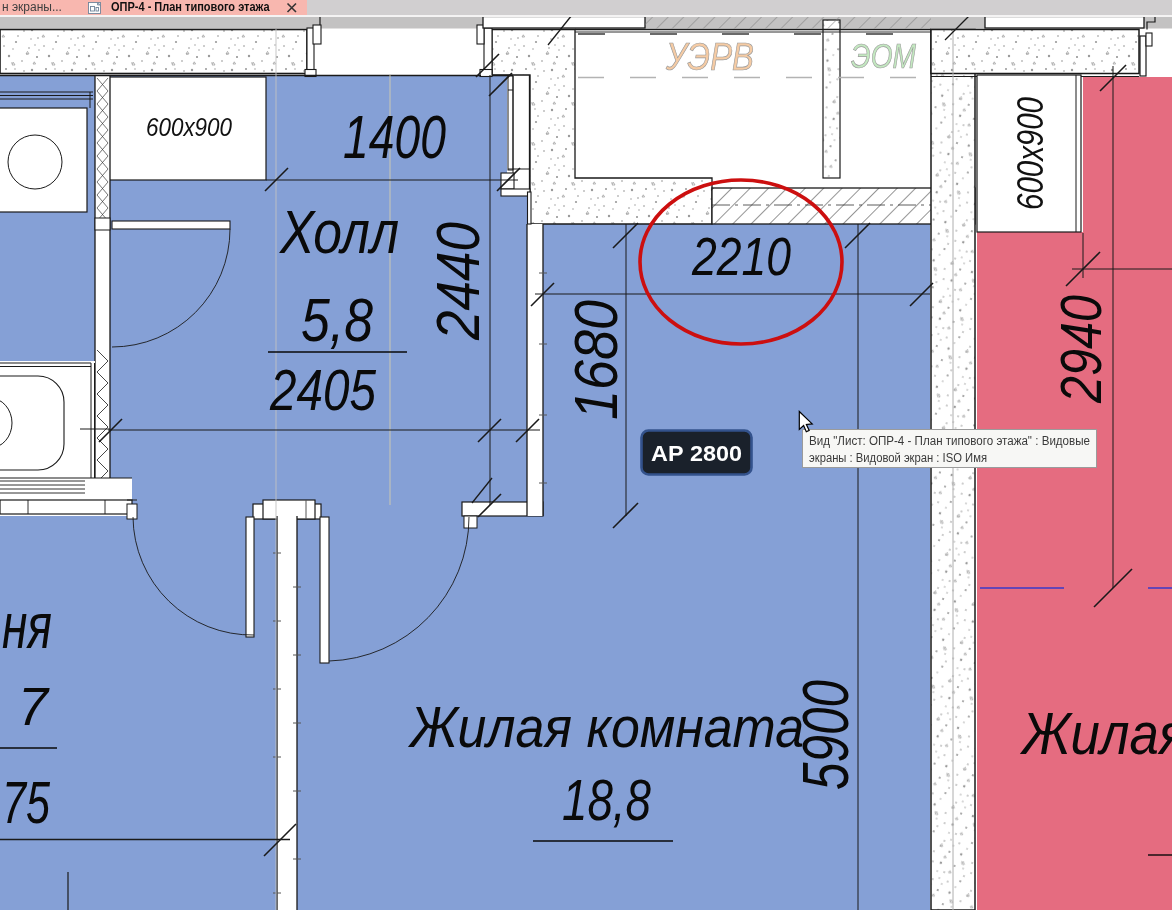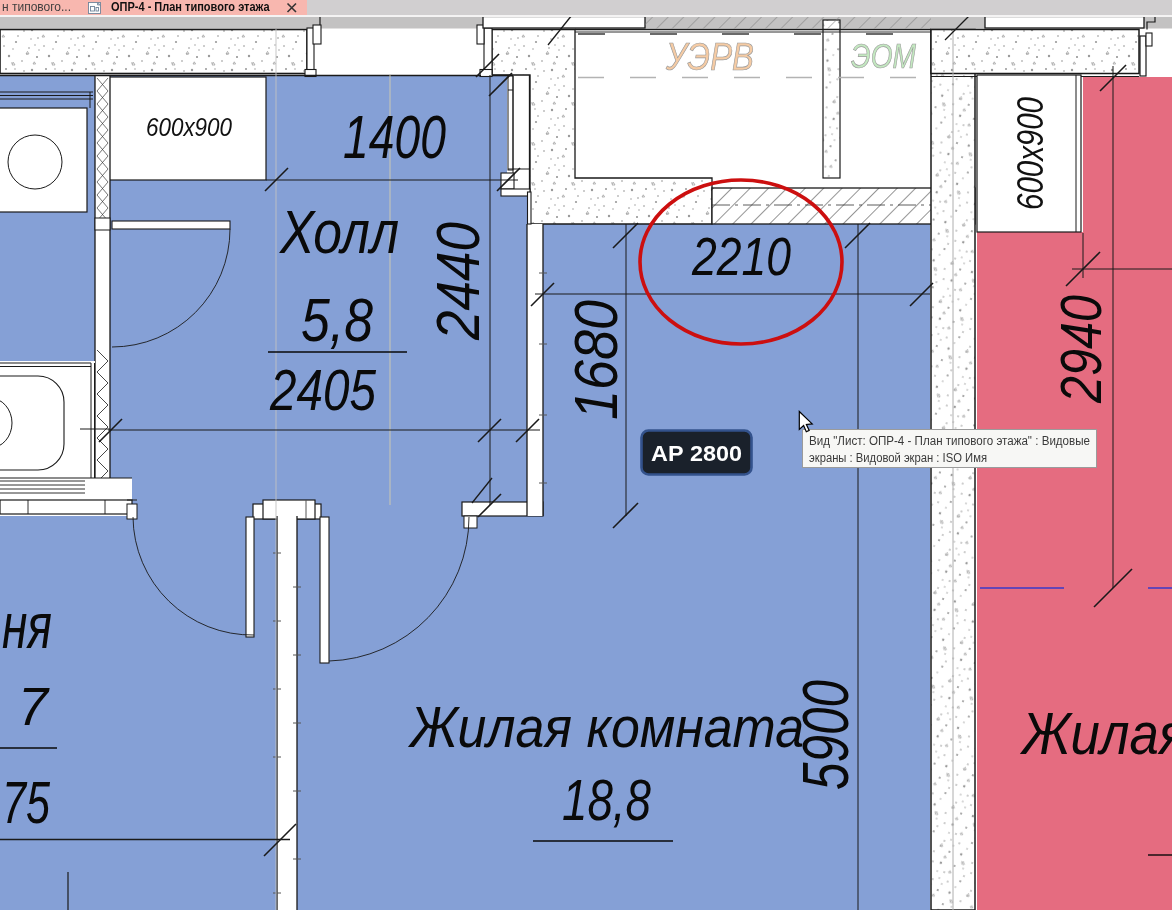--- a/index.html
+++ b/index.html
@@ -381,21 +381,21 @@
 </g>
 
 <path d="M 799.3 411.5 L 799.3 429.5 L 803.6 425.6 L 806.3 431.8 L 809.2 430.4 L 806.4 424.4 L 812.2 423.9 Z" fill="#fff" stroke="#000" stroke-width="1.2"></path>
 
 </svg>
 
 <div id="tabbar"></div>
 
 <div id="tabs"></div>
 
-<div class="tabtxt" style="left:2px;color:#3f3f3f;">н типового...</div>
+<div class="tabtxt" style="left:2px;color:#3f3f3f;">н экраны...</div>
 
 <svg width="16" height="16" style="left:87px;top:1px;">
 <rect x="1.5" y="1.5" width="12" height="11" fill="#fdfdfd" stroke="#70849a" stroke-width="0.9"></rect>
 <path d="M10.5 1.5 L13.5 4 L10.5 4 Z" fill="#b9c4cf" stroke="#70849a" stroke-width="0.8"></path>
 <rect x="3.5" y="5.5" width="4" height="4.5" fill="none" stroke="#70849a" stroke-width="0.9"></rect>
 <rect x="9" y="6.5" width="2.5" height="3.5" fill="none" stroke="#70849a" stroke-width="0.9"></rect>
 </svg>
 
 <div class="tabtxt" style="left:111px;color:#101010;font-weight:bold;font-size:12.5px;transform:scaleX(0.88);transform-origin:0 0;">ОПР-4 - План типового этажа</div>
 

